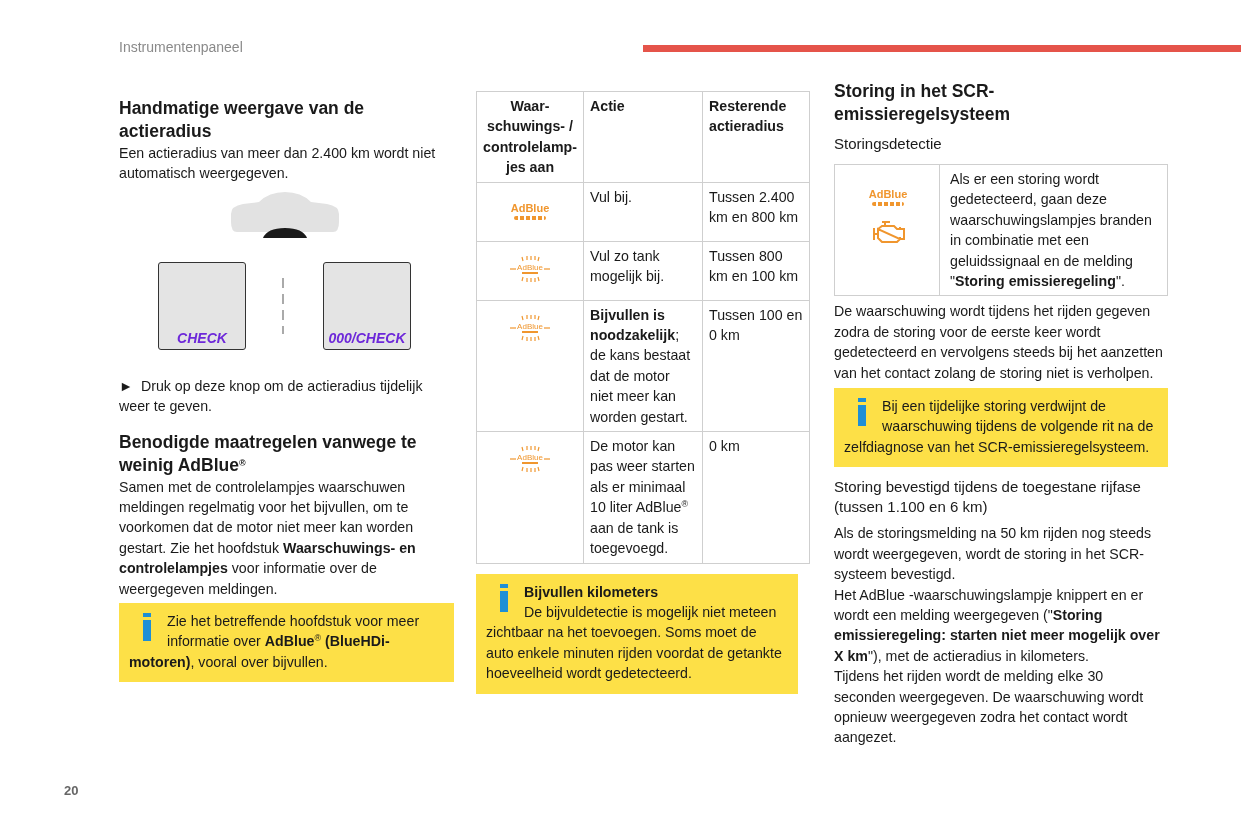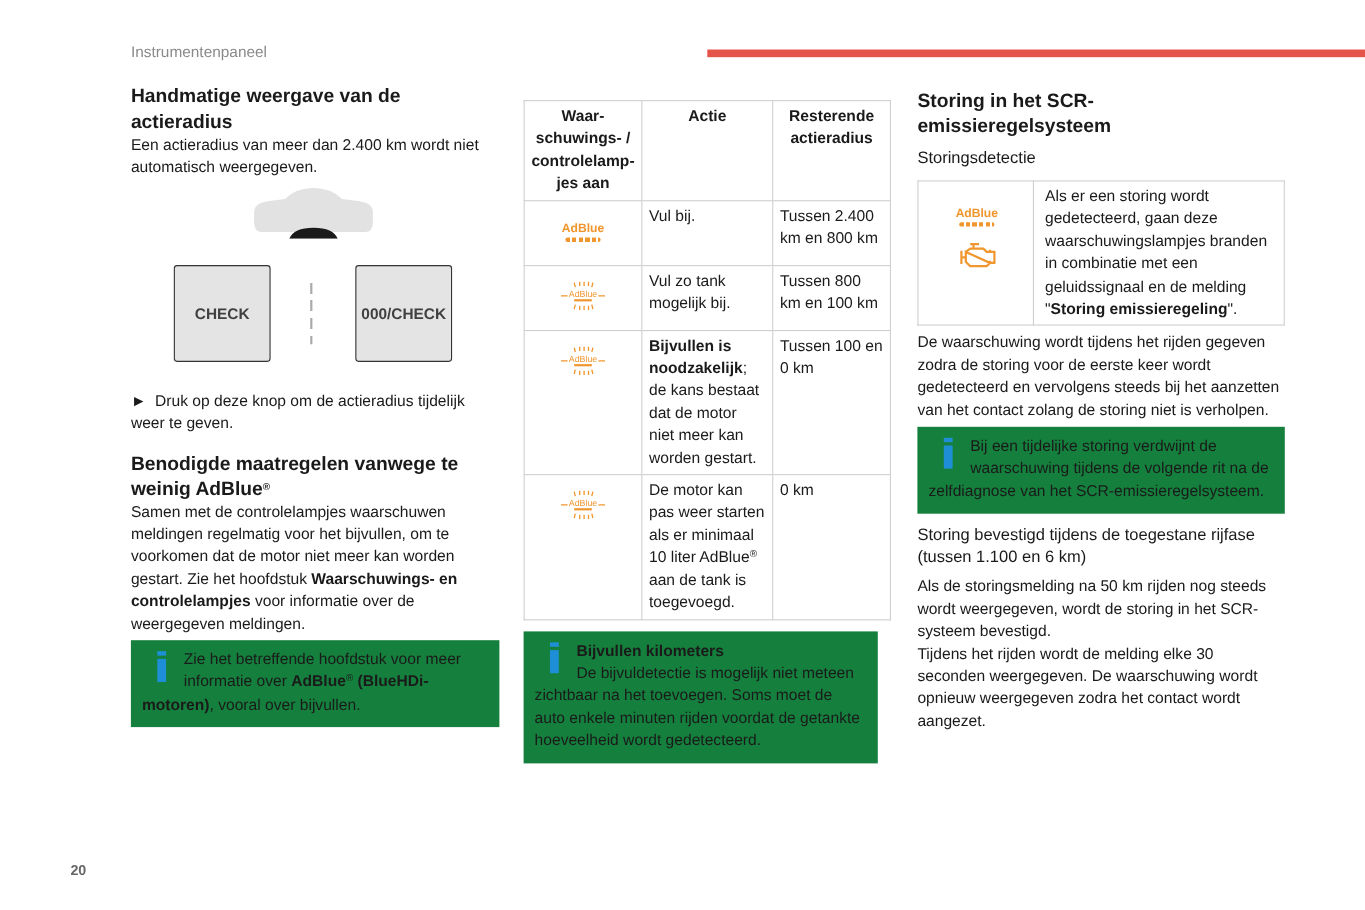--- a/index.html
+++ b/index.html
@@ -6,50 +6,50 @@
   body {
     width: 1241px; height: 827px; position: relative; overflow: hidden;
     background: #ffffff; color: #1a1a1a;
     font-family: "Liberation Sans", sans-serif;
   }
   .header-title { position: absolute; left: 119px; top: 39px; font-size: 14px; color: #8a8a8a; }
   .red-bar { position: absolute; left: 643px; top: 45px; width: 598px; height: 7px; background: #e5544a; }
   .page-num { position: absolute; left: 64px; top: 783px; font-size: 13px; font-weight: bold; color: #666; }
 
   .col { position: absolute; font-size: 14.2px; line-height: 20.4px; }
-  .col1 { left: 119px; top: 76px; width: 335px; }
+  .col1 { left: 119px; top: 97px; width: 335px; }
   .col2 { left: 476px; top: 91px; width: 322px; }
   .col3 { left: 834px; top: 80px; width: 334px; }
 
   h2 { font-size: 17.5px; line-height: 23px; margin: 0; font-weight: bold; color: #1a1a1a; }
   h3 { font-size: 15px; line-height: 20px; margin: 0; font-weight: normal; color: #1a1a1a; }
   p { margin: 0; }
   sup { font-size: 9px; line-height: 0; vertical-align: 5px; }
 
   .figure { position: relative; height: 180px; margin: 8px 0 4px 0; }
   .car { position: absolute; left: 110px; top: 0; width: 112px; height: 46px; }
   .btn-box {
     position: absolute; top: 70px; width: 86px; height: 86px;
     background: #e4e4e4; border: 1.5px solid #333; border-radius: 3px;
-    display: flex; align-items: center; justify-content: center;
-    font-weight: bold; font-size: 14px; color: #404040;
+    display: flex; align-items: flex-end; justify-content: center;
+    font-weight: bold; font-size: 14px; color: #6d28d9; font-style: italic;
   }
   .btn-left { left: 39px; }
   .btn-right { left: 204px; }
   .dash { position: absolute; left: 163px; top: 86px; width: 2px; height: 56px;
     background: repeating-linear-gradient(to bottom, #aaa 0 10px, transparent 10px 16px); }
 
-  .info-box { background: #15803d; padding: 8px 10px 10px 10px; position: relative; }
+  .info-box { background: #fde047; padding: 8px 10px 10px 10px; position: relative; }
   .info-icon { float: left; width: 22px; height: 30px; position: relative; margin: 2px 8px 0 8px; }
   .info-icon .dot { position: absolute; left: 6px; top: 0; width: 8px; height: 4px; background: #1e8fd6; }
   .info-icon .bar { position: absolute; left: 6px; top: 7px; width: 8px; height: 21px; background: #1e8fd6; }
 
   table.warn { border-collapse: collapse; width: 334px; font-size: 14.2px; line-height: 20.4px; }
   table.warn td, table.warn th { border: 1px solid #cfcfcf; vertical-align: top; padding: 4px 6px; text-align: left; }
-  table.warn th { font-weight: bold; text-align: center; }
+  table.warn th { font-weight: bold; }
   table.warn th.c1 { text-align: center; width: 94px; }
   table.warn td.c1 { text-align: center; vertical-align: top; padding-top: 14px; }
   .adblue { display: inline-block; color: #f0962e; font-size: 11px; font-weight: bold; line-height: 11px; text-align: center; }
   .adblue .wave { display: block; height: 4px; margin: 2px auto 0; width: 32px;
     background: repeating-linear-gradient(90deg, #f0962e 0 4px, transparent 4px 6px); border-radius: 2px; }
 
   table.scr { border-collapse: collapse; width: 334px; font-size: 14.2px; line-height: 20.4px; margin-top: 10px; }
   table.scr td { border: 1px solid #cfcfcf; vertical-align: top; padding: 4px 8px 4px 10px; }
   table.scr td.icons { width: 86px; text-align: center; padding-top: 18px; }
 </style>
@@ -228,14 +228,17 @@
   <div class="info-box" style="margin-top:5px;">
     <div class="info-icon">
         <div class="dot"></div>
         <div class="bar"></div>
       </div>
     <span>Bij een tijdelijke storing verdwijnt de waarschuwing tijdens de volgende rit na de zelfdiagnose van het SCR-emissieregelsysteem.</span>
   </div>
 
   <h3 style="margin-top:10px;">Storing bevestigd tijdens de toegestane rijfase (tussen 1.100 en 6 km)</h3>
   <p style="margin-top:6px;">Als de storingsmelding na 50 km rijden nog steeds wordt weergegeven, wordt de storing in het SCR-systeem bevestigd.</p>
+  <p>
+    <span>Het AdBlue -waarschuwingslampje knippert en er wordt een melding weergegeven ("</span><b>Storing emissieregeling: starten niet meer mogelijk over X km</b><span>"), met de actieradius in kilometers.</span>
+  </p>
   <p>Tijdens het rijden wordt de melding elke 30 seconden weergegeven. De waarschuwing wordt opnieuw weergegeven zodra het contact wordt aangezet.</p>
 </div>
 
 </body></html>

